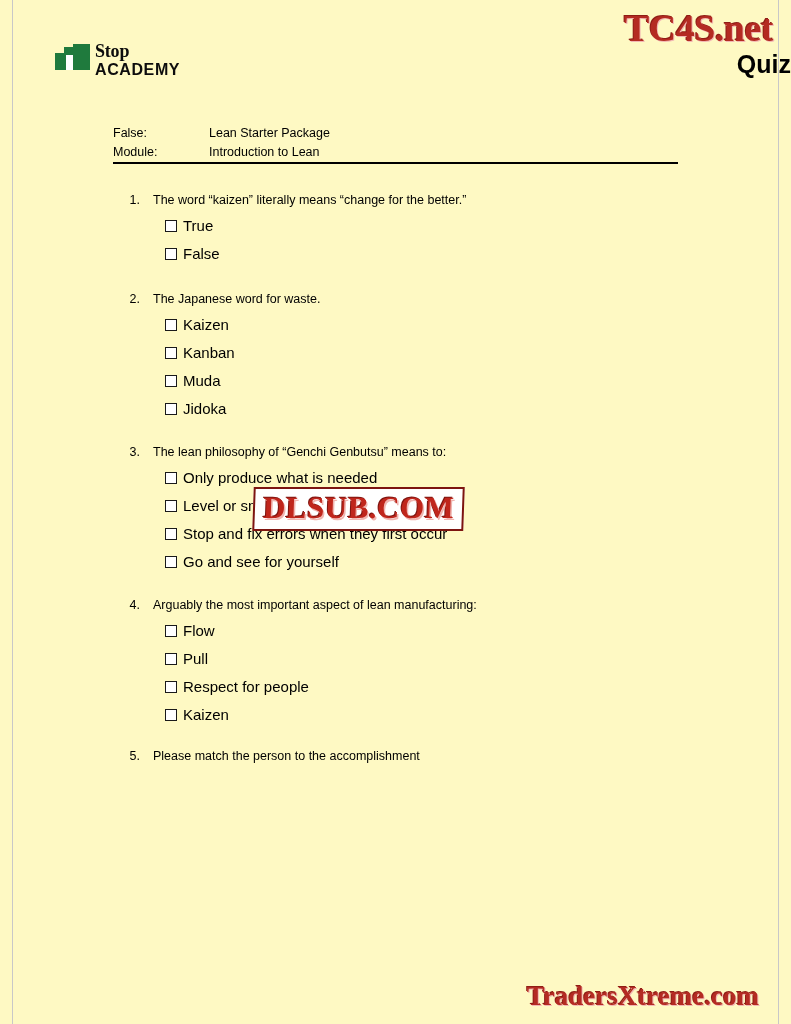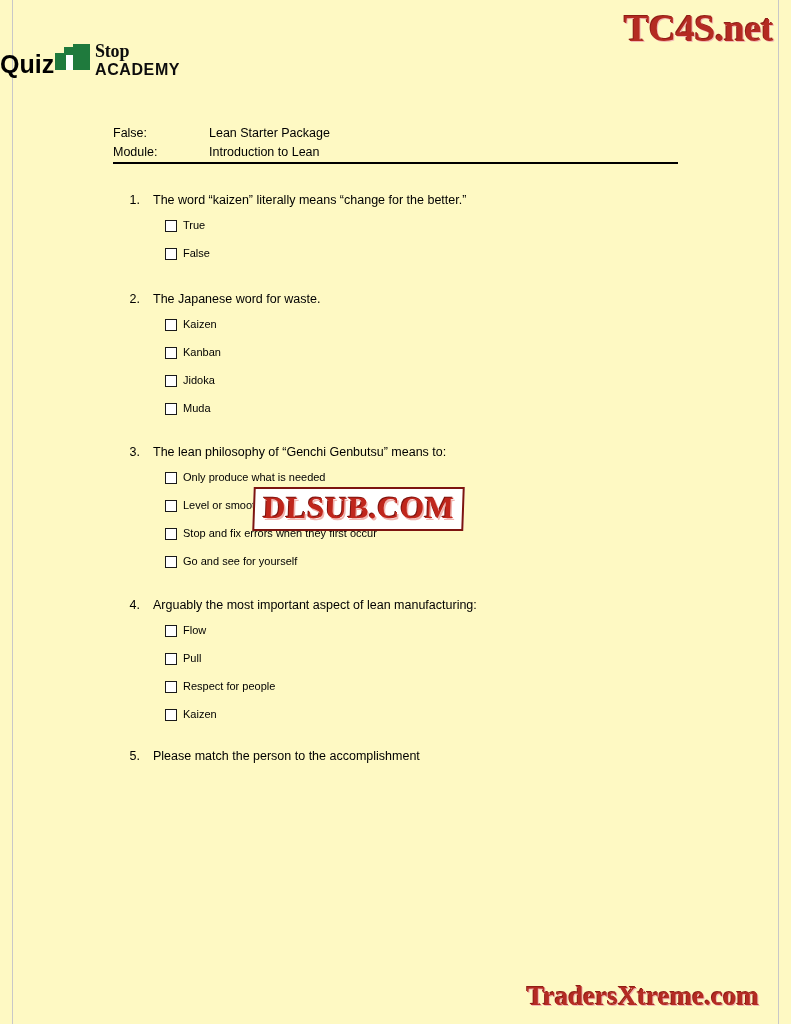--- a/index.html
+++ b/index.html
@@ -114,21 +114,21 @@
     color: #0d0d0d;
     letter-spacing: 0.6px;
     margin-top: 2px;
   }
 
   .doc-title {
     position: absolute;
     left: 0;
     top: 50px;
     width: 791px;
-    text-align: left;
+    text-align: right;
     font-family: "Liberation Sans", sans-serif;
     font-weight: bold;
     font-size: 25px;
     color: #000000;
   }
 
   
   .meta {
     position: absolute;
     left: 113px;
@@ -196,21 +196,21 @@
   }
   .checkbox {
     width: 10px;
     height: 10px;
     border: 1px solid #1a1a1a;
     background: #ffffff;
     flex: 0 0 10px;
     margin-right: 6px;
   }
   .opt-label {
-    font-size: 11px;
+    font-size: 15px;
     line-height: 13px;
   }
 </style>
 </head>
 <body>
 
 <div class="page">
 
   <div class="page-border-left"></div>
   <div class="page-border-right"></div>
@@ -273,25 +273,25 @@
         <div class="option">
           <div class="checkbox"></div>
           <div class="opt-label">Kaizen</div>
         </div>
         <div class="option">
           <div class="checkbox"></div>
           <div class="opt-label">Kanban</div>
         </div>
         <div class="option">
           <div class="checkbox"></div>
+          <div class="opt-label">Muda</div>
+        </div>
+        <div class="option">
+          <div class="checkbox"></div>
           <div class="opt-label">Jidoka</div>
-        </div>
-        <div class="option">
-          <div class="checkbox"></div>
-          <div class="opt-label">Muda</div>
         </div>
       </div>
     </div>
 
     <div class="question" style="margin-top:30px">
       <div class="q-head">
         <div class="q-num">3.</div>
         <div class="q-text">The lean philosophy of “Genchi Genbutsu” means to:</div>
       </div>
       <div class="options">

